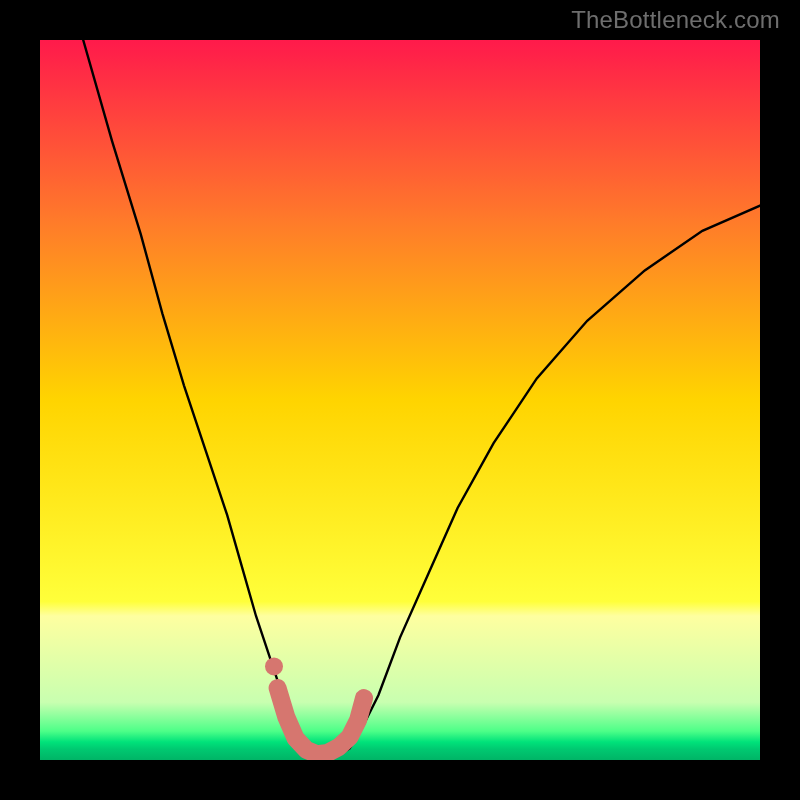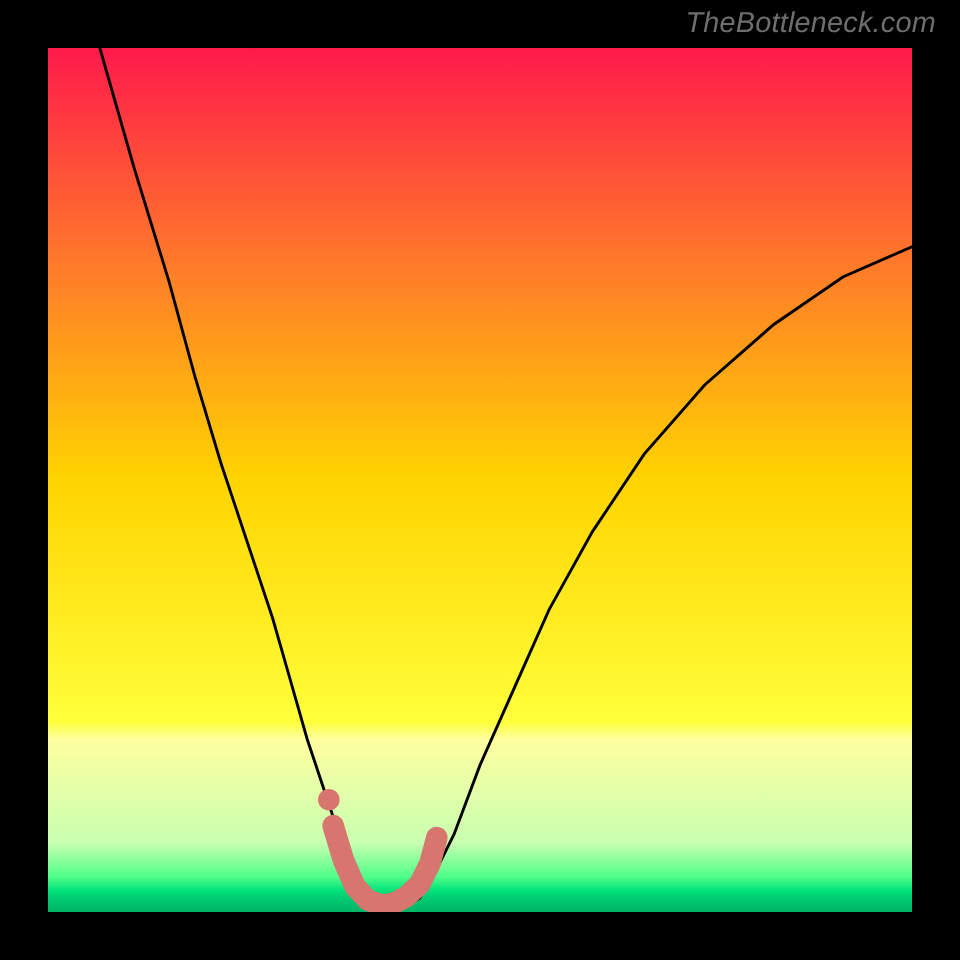--- a/index.html
+++ b/index.html
@@ -32,21 +32,20 @@
     height: 720px;
   }
   .watermark {
     position: absolute;
     top: 6px;
     right: 20px;
     color: #6e6e6e;
     font-size: 24px;
     font-weight: 500;
     letter-spacing: 0.2px;
-    font-style: italic;
   }
   svg {
     position: absolute;
     left: 0; top: 0;
   }
 </style>
 </head>
 <body>
 
 <div class="frame">

